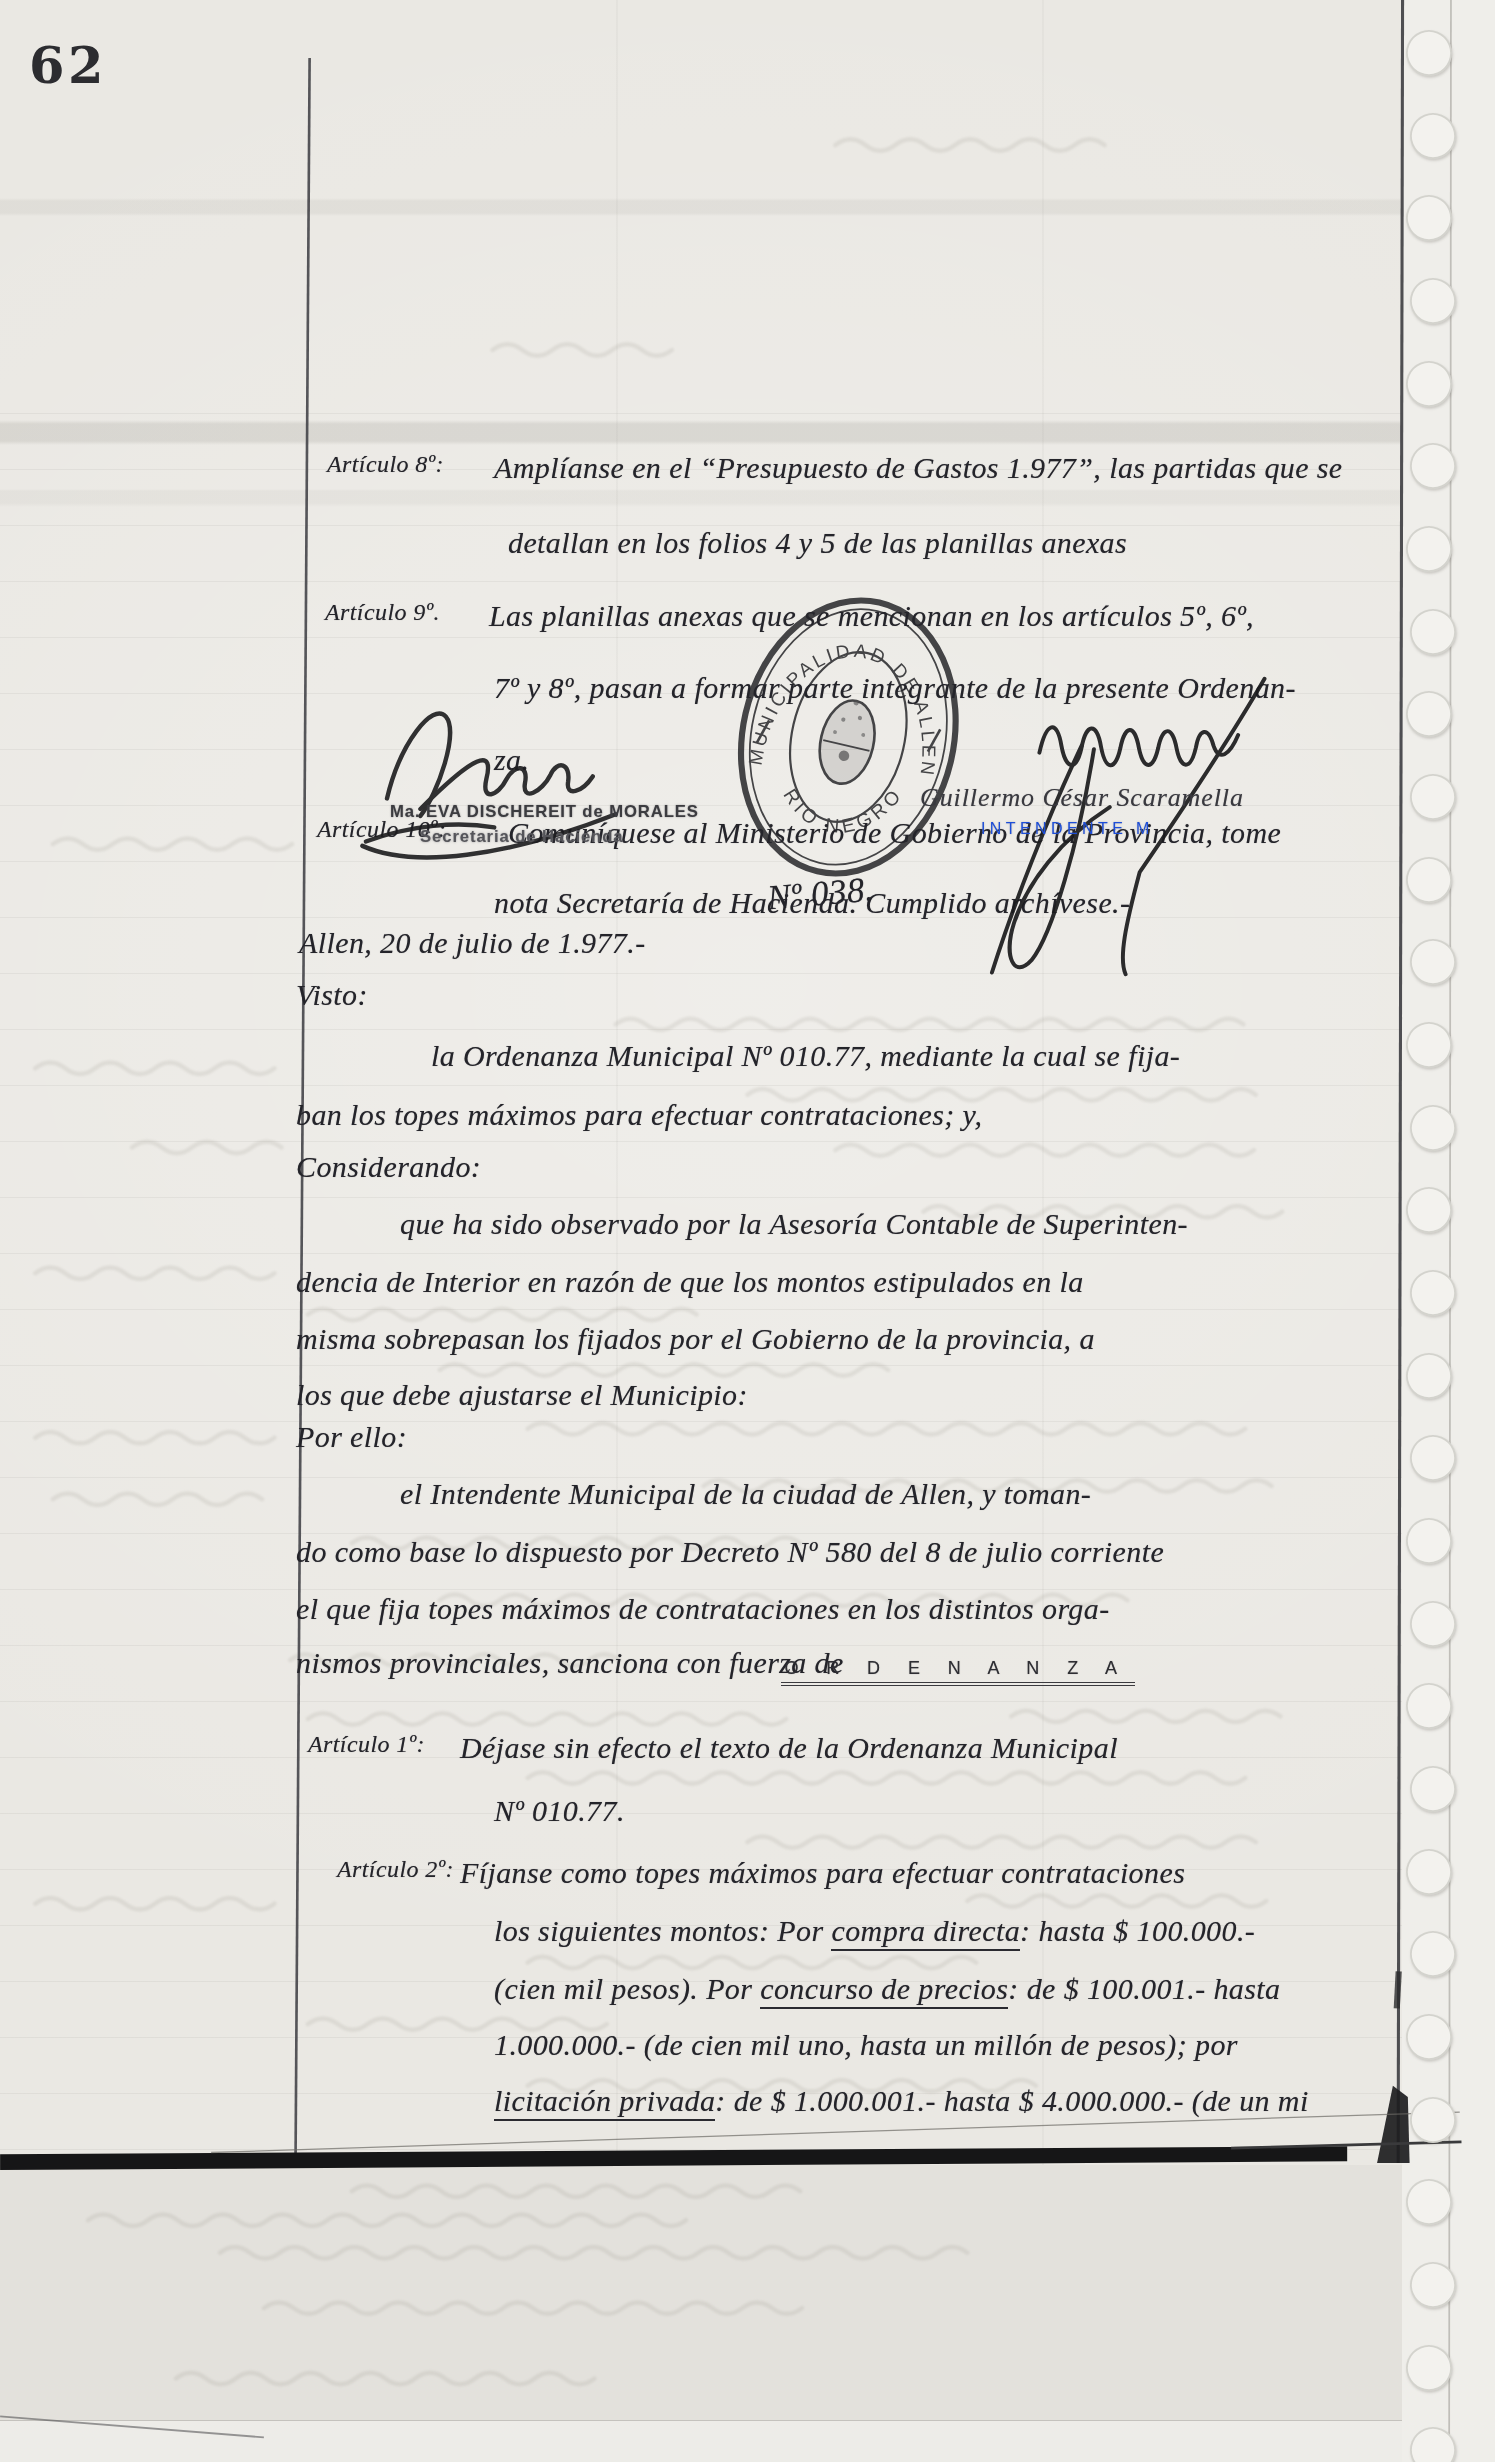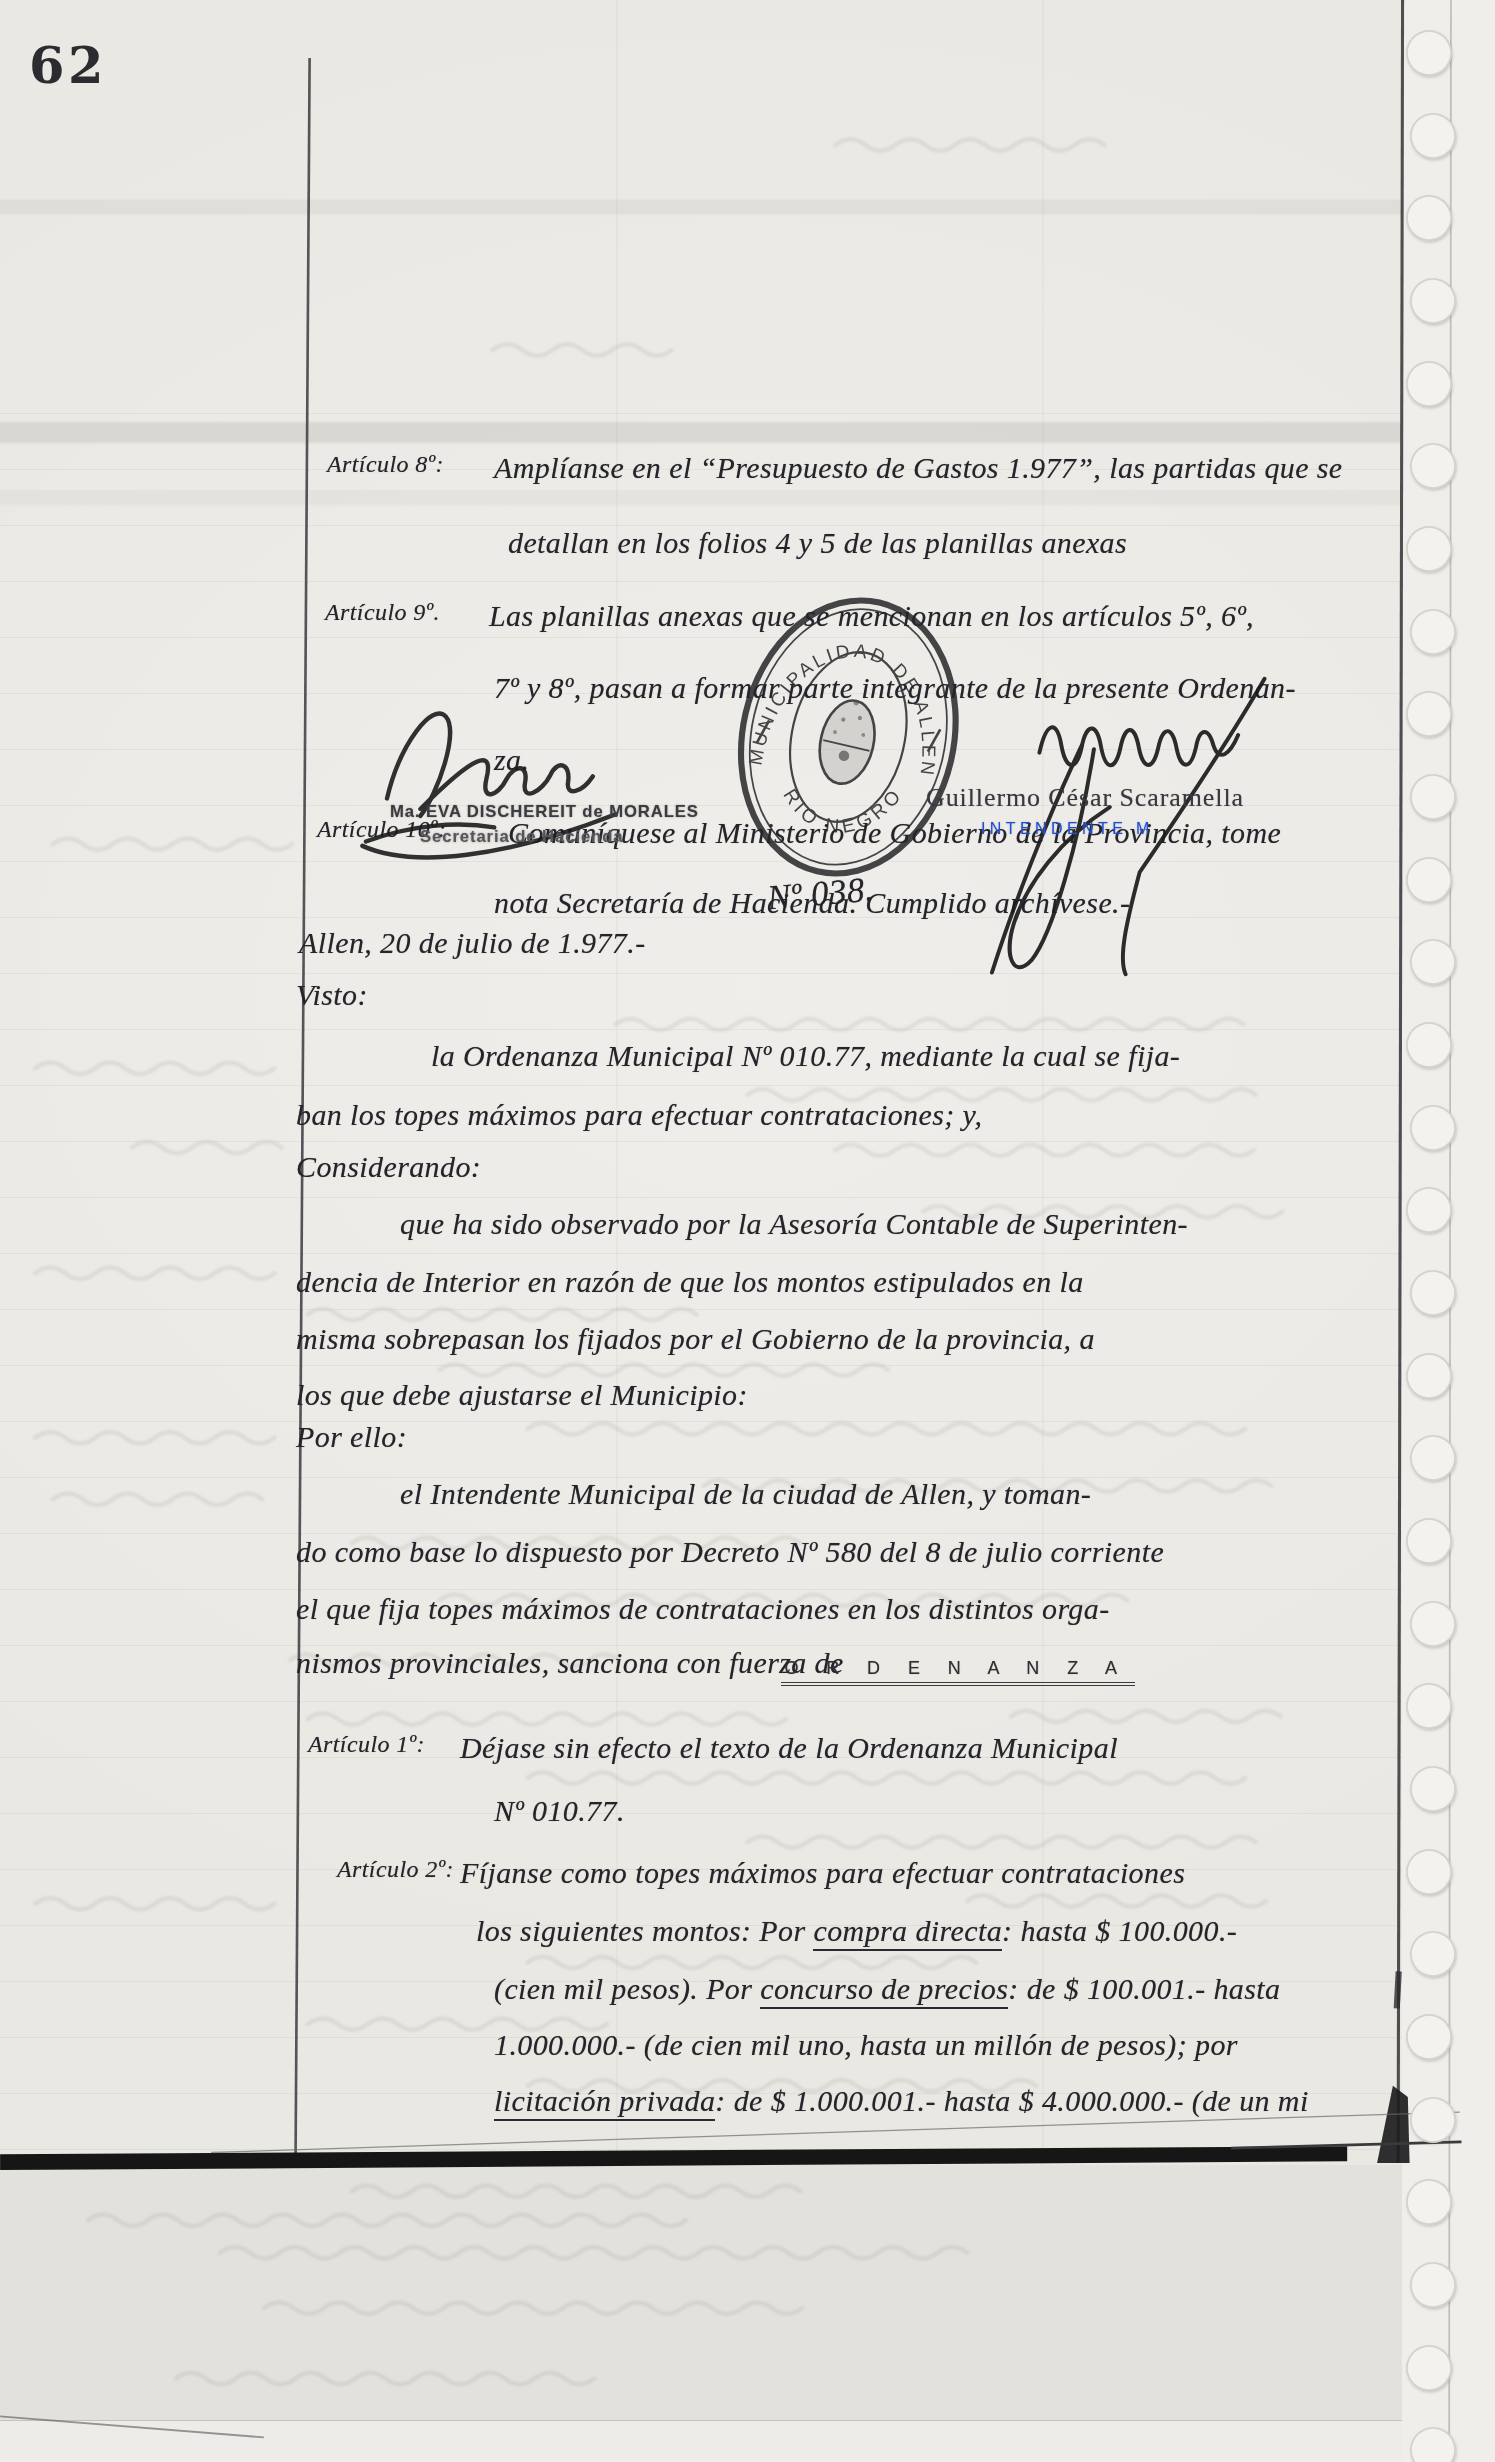--- a/index.html
+++ b/index.html
@@ -35,22 +35,22 @@
   .u{border-bottom:2.2px solid #2a2a30;padding-bottom:1.8px;}
   .heading{position:absolute;font-family:"Liberation Sans",sans-serif;font-style:normal;font-size:18px;
       letter-spacing:11.4px;color:#2e2e33;border-bottom:4.4px double #3a3a3e;padding:0 7px 2.6px 3.5px;
       text-shadow:0 0 0.9px rgba(40,40,46,.5);}
   .folio{position:absolute;left:29px;top:35px;font-family:"DejaVu Serif",serif;font-weight:bold;
       font-size:51px;color:#2c2c30;letter-spacing:3.5px;}
   .stamp-name{position:absolute;font-family:"Liberation Sans",sans-serif;font-weight:bold;font-size:16.7px;
       color:#3c3c40;letter-spacing:0.9px;text-shadow:0 0 1.8px rgba(70,70,75,.55);}
   .stamp-title{position:absolute;font-family:"Liberation Sans",sans-serif;font-weight:bold;font-size:16.7px;
       color:#55555a;letter-spacing:0.9px;text-shadow:0 0 2.2px rgba(90,90,95,.6);}
-  .sig-name{position:absolute;font-size:26px;color:#39393f;letter-spacing:0.9px;
-      text-shadow:0 0 0.9px rgba(60,60,66,.5);margin-left:6px;}
+  .sig-name{position:absolute;font-style:italic;font-size:26px;color:#39393f;letter-spacing:0.9px;
+      text-shadow:0 0 0.9px rgba(60,60,66,.5);}
   .sig-title{position:absolute;font-family:"Liberation Sans",sans-serif;font-size:16px;color:#1d4ed8;
       letter-spacing:4.4px;text-shadow:0 0 1.8px rgba(120,120,125,.5);}
   .ord-no{transform:rotate(-5deg);}
   .hole{position:absolute;width:46px;height:46px;border-radius:50%;background:#f3f2ee;
       box-shadow:inset 0 0 0 1.8px rgba(140,138,130,.30), 0.9px 1.8px 2.6px rgba(110,108,100,.28);}
 </style>
 </head>
 <body>
 
 <div class="page">
@@ -217,21 +217,21 @@
     <div class="hw" style="left:296px;top:1646px;">nismos provinciales, sanciona con fuerza de</div>
 
     <div class="heading" style="left:781px;top:1658px;">O R D E N A N Z A</div>
 
     <div class="hw label" style="left:308px;top:1731px;">Artículo 1º:</div>
     <div class="hw" style="left:460px;top:1731px;">Déjase sin efecto el texto de la Ordenanza Municipal</div>
     <div class="hw" style="left:494px;top:1794px;">Nº 010.77.</div>
 
     <div class="hw label" style="left:308px;top:1856px;margin-left:29px;">Artículo 2º:</div>
     <div class="hw" style="left:460px;top:1856px;">Fíjanse como topes máximos para efectuar contrataciones</div>
-    <div class="hw" style="left:476px;top:1914px;"><span>los siguientes montos: Por </span><span class="u">compra directa</span><span>: hasta $ 100.000.-</span></div>
+    <div class="hw" style="left:494px;top:1914px;"><span>los siguientes montos: Por </span><span class="u">compra directa</span><span>: hasta $ 100.000.-</span></div>
     <div class="hw" style="left:494px;top:1972px;"><span>(cien mil pesos). Por </span><span class="u">concurso de precios</span><span>: de $ 100.001.- hasta</span></div>
     <div class="hw" style="left:494px;top:2028px;">1.000.000.- (de cien mil uno, hasta un millón de pesos); por</div>
     <div class="hw" style="left:494px;top:2084px;"><span class="u">licitación privada</span><span>: de $ 1.000.001.- hasta $ 4.000.000.- (de un mi</span></div>
   </div>
 
   <svg class="layer" width="1495" height="2462" viewBox="0 0 1700 2800">
     <g fill="none" stroke="#1c1c1e" stroke-width="5" stroke-linecap="round" opacity="0.9">
       <path d="M 440 908 C 455 845 492 798 507 815 C 522 833 498 902 478 928"></path>
       <path d="M 478 920 C 540 858 562 850 553 886 C 547 912 566 906 576 886 C 586 868 601 870 597 890 C 593 913 616 901 626 881 C 634 864 649 868 646 889 C 643 907 662 901 674 883"></path>
       <path d="M 412 962 C 470 988 575 975 700 926"></path>

